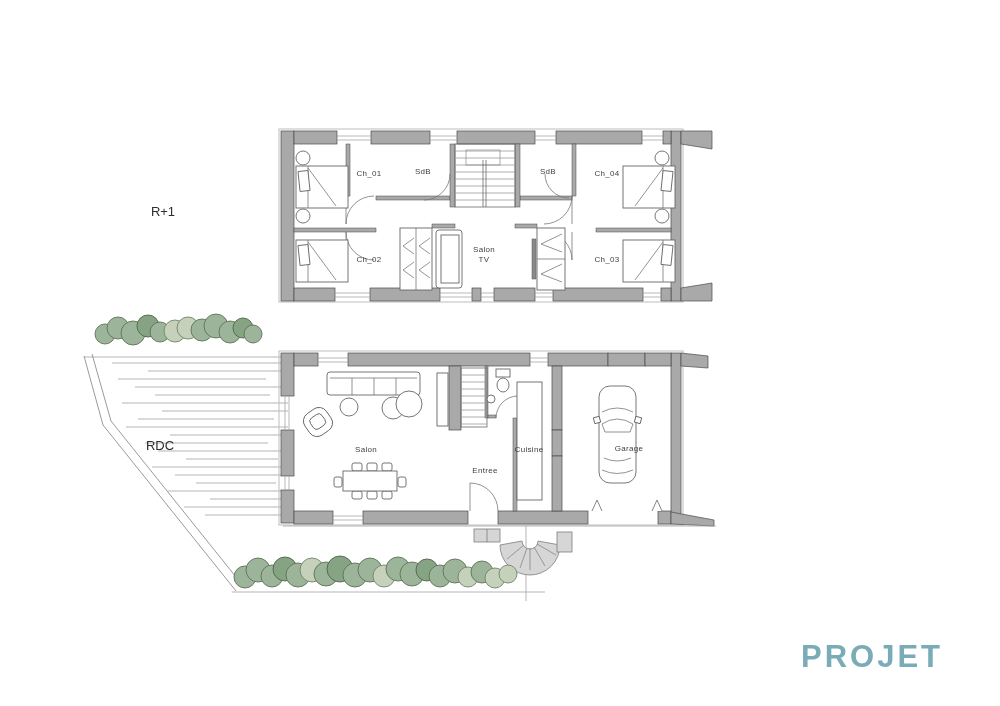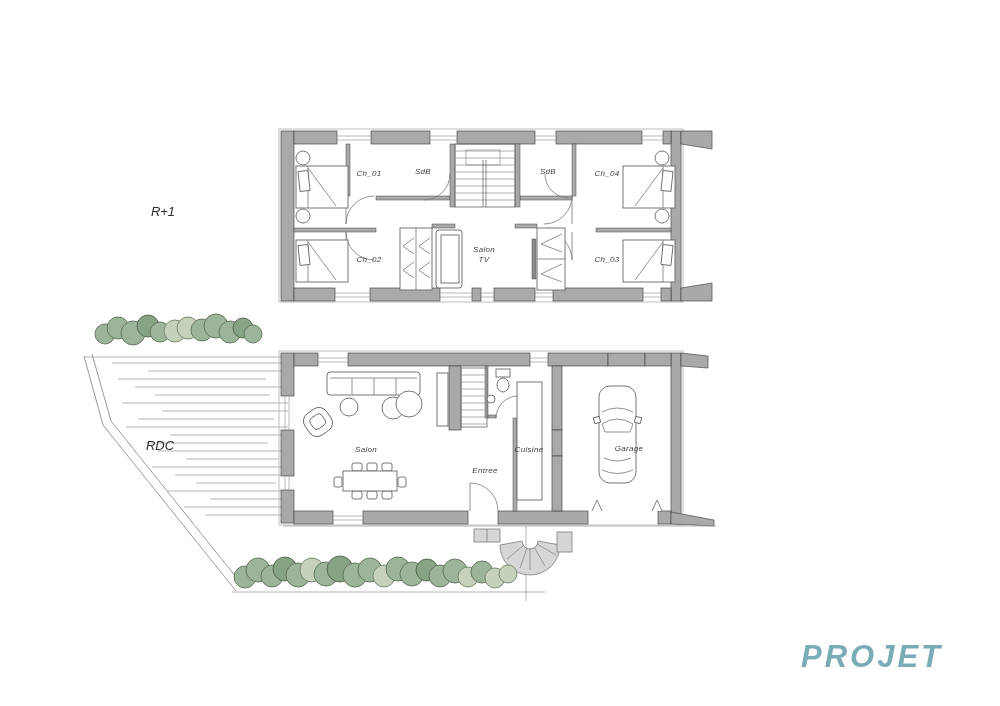--- a/index.html
+++ b/index.html
@@ -1,16 +1,16 @@
 <!DOCTYPE html>
 <html><head>
 <meta charset="utf-8">
 <style>
   html,body{margin:0;padding:0;background:#ffffff;}
-  .canvas{position:relative;width:1000px;height:706px;background:#ffffff;overflow:hidden;font-style:italic;}
+  .canvas{position:relative;width:1000px;height:706px;background:#ffffff;overflow:hidden;}
   svg text{font-family:"Liberation Sans","DejaVu Sans",sans-serif;fill:#3f3f3f;}
   .room-label{font-size:8px;letter-spacing:.3px;}
   .floor-label{font-size:13px;fill:#2e2e2e;}
   .watermark{font-size:31px;font-weight:bold;letter-spacing:3px;fill:#6fa6b2;opacity:.92;}
   .wall{fill:#a9a9a9;stroke:#4a4a4a;stroke-width:.7;}
   .iwall{fill:#a9a9a9;stroke:#4a4a4a;stroke-width:.5;}
   .furn{fill:#ffffff;stroke:#666666;stroke-width:.9;}
   .thin{stroke:#999999;stroke-width:.8;fill:none;}
   .door{stroke:#777777;stroke-width:.8;fill:none;}
   .glass{stroke:#9b9b9b;stroke-width:.7;}

